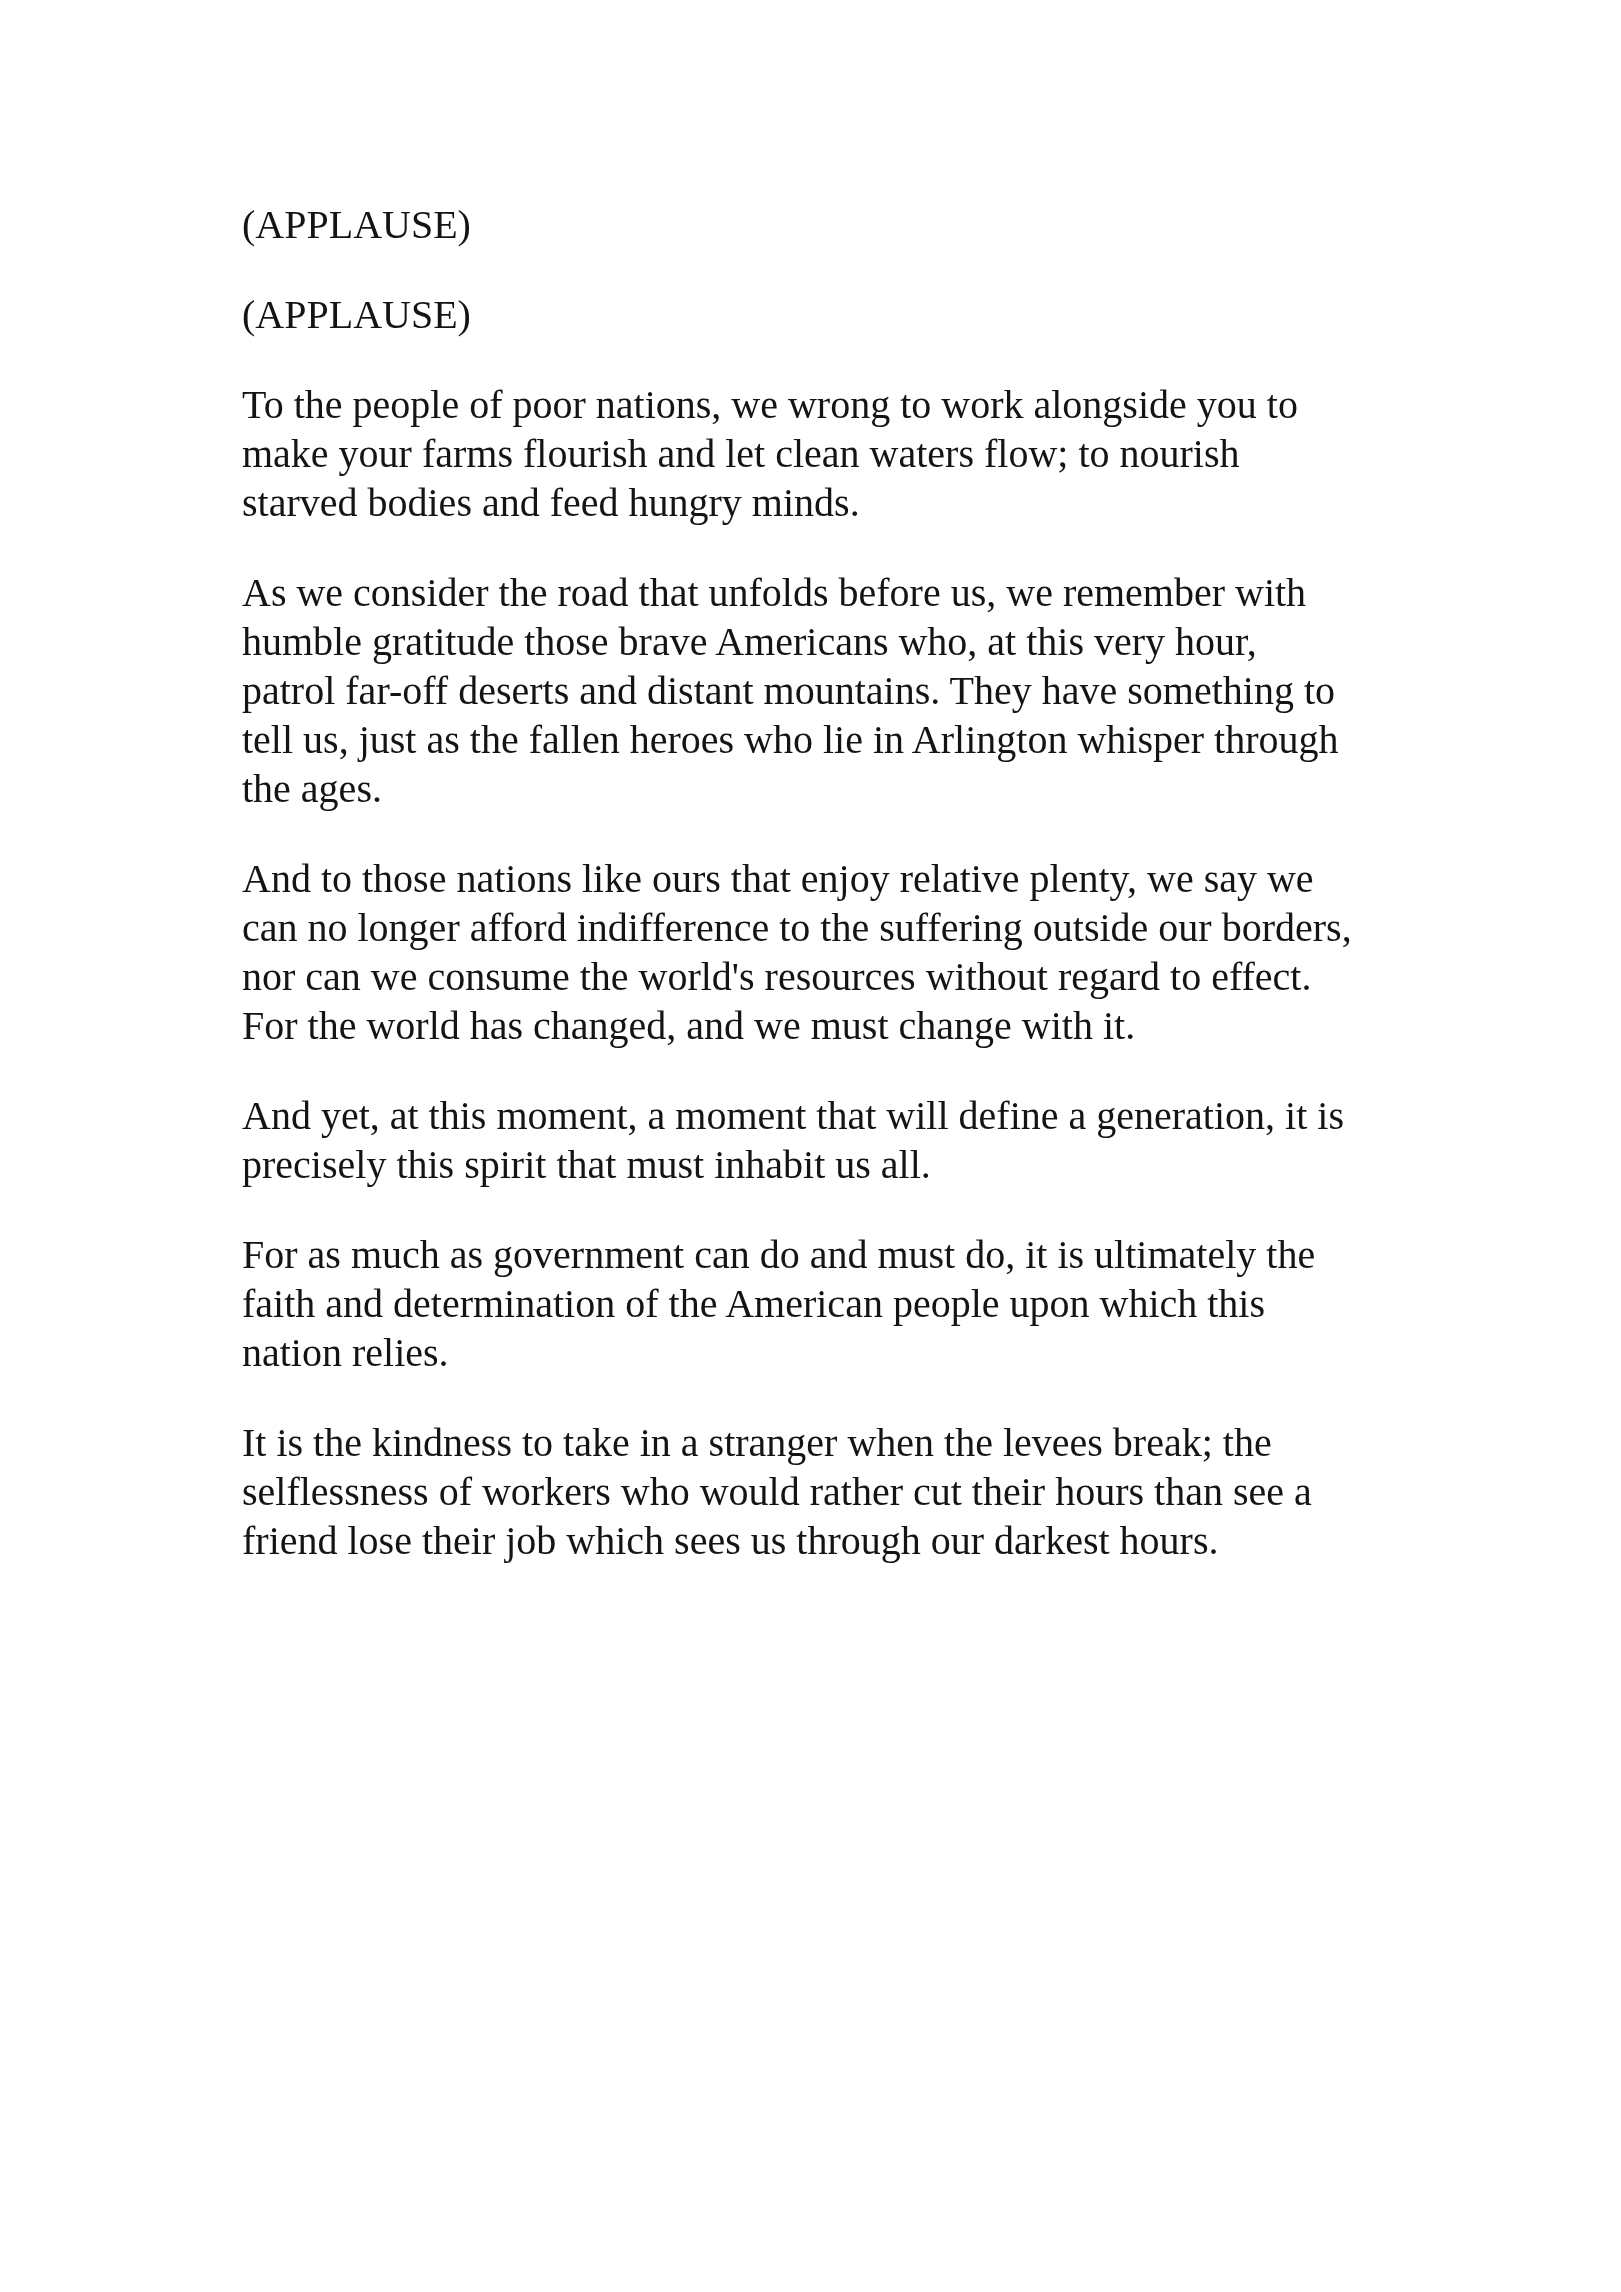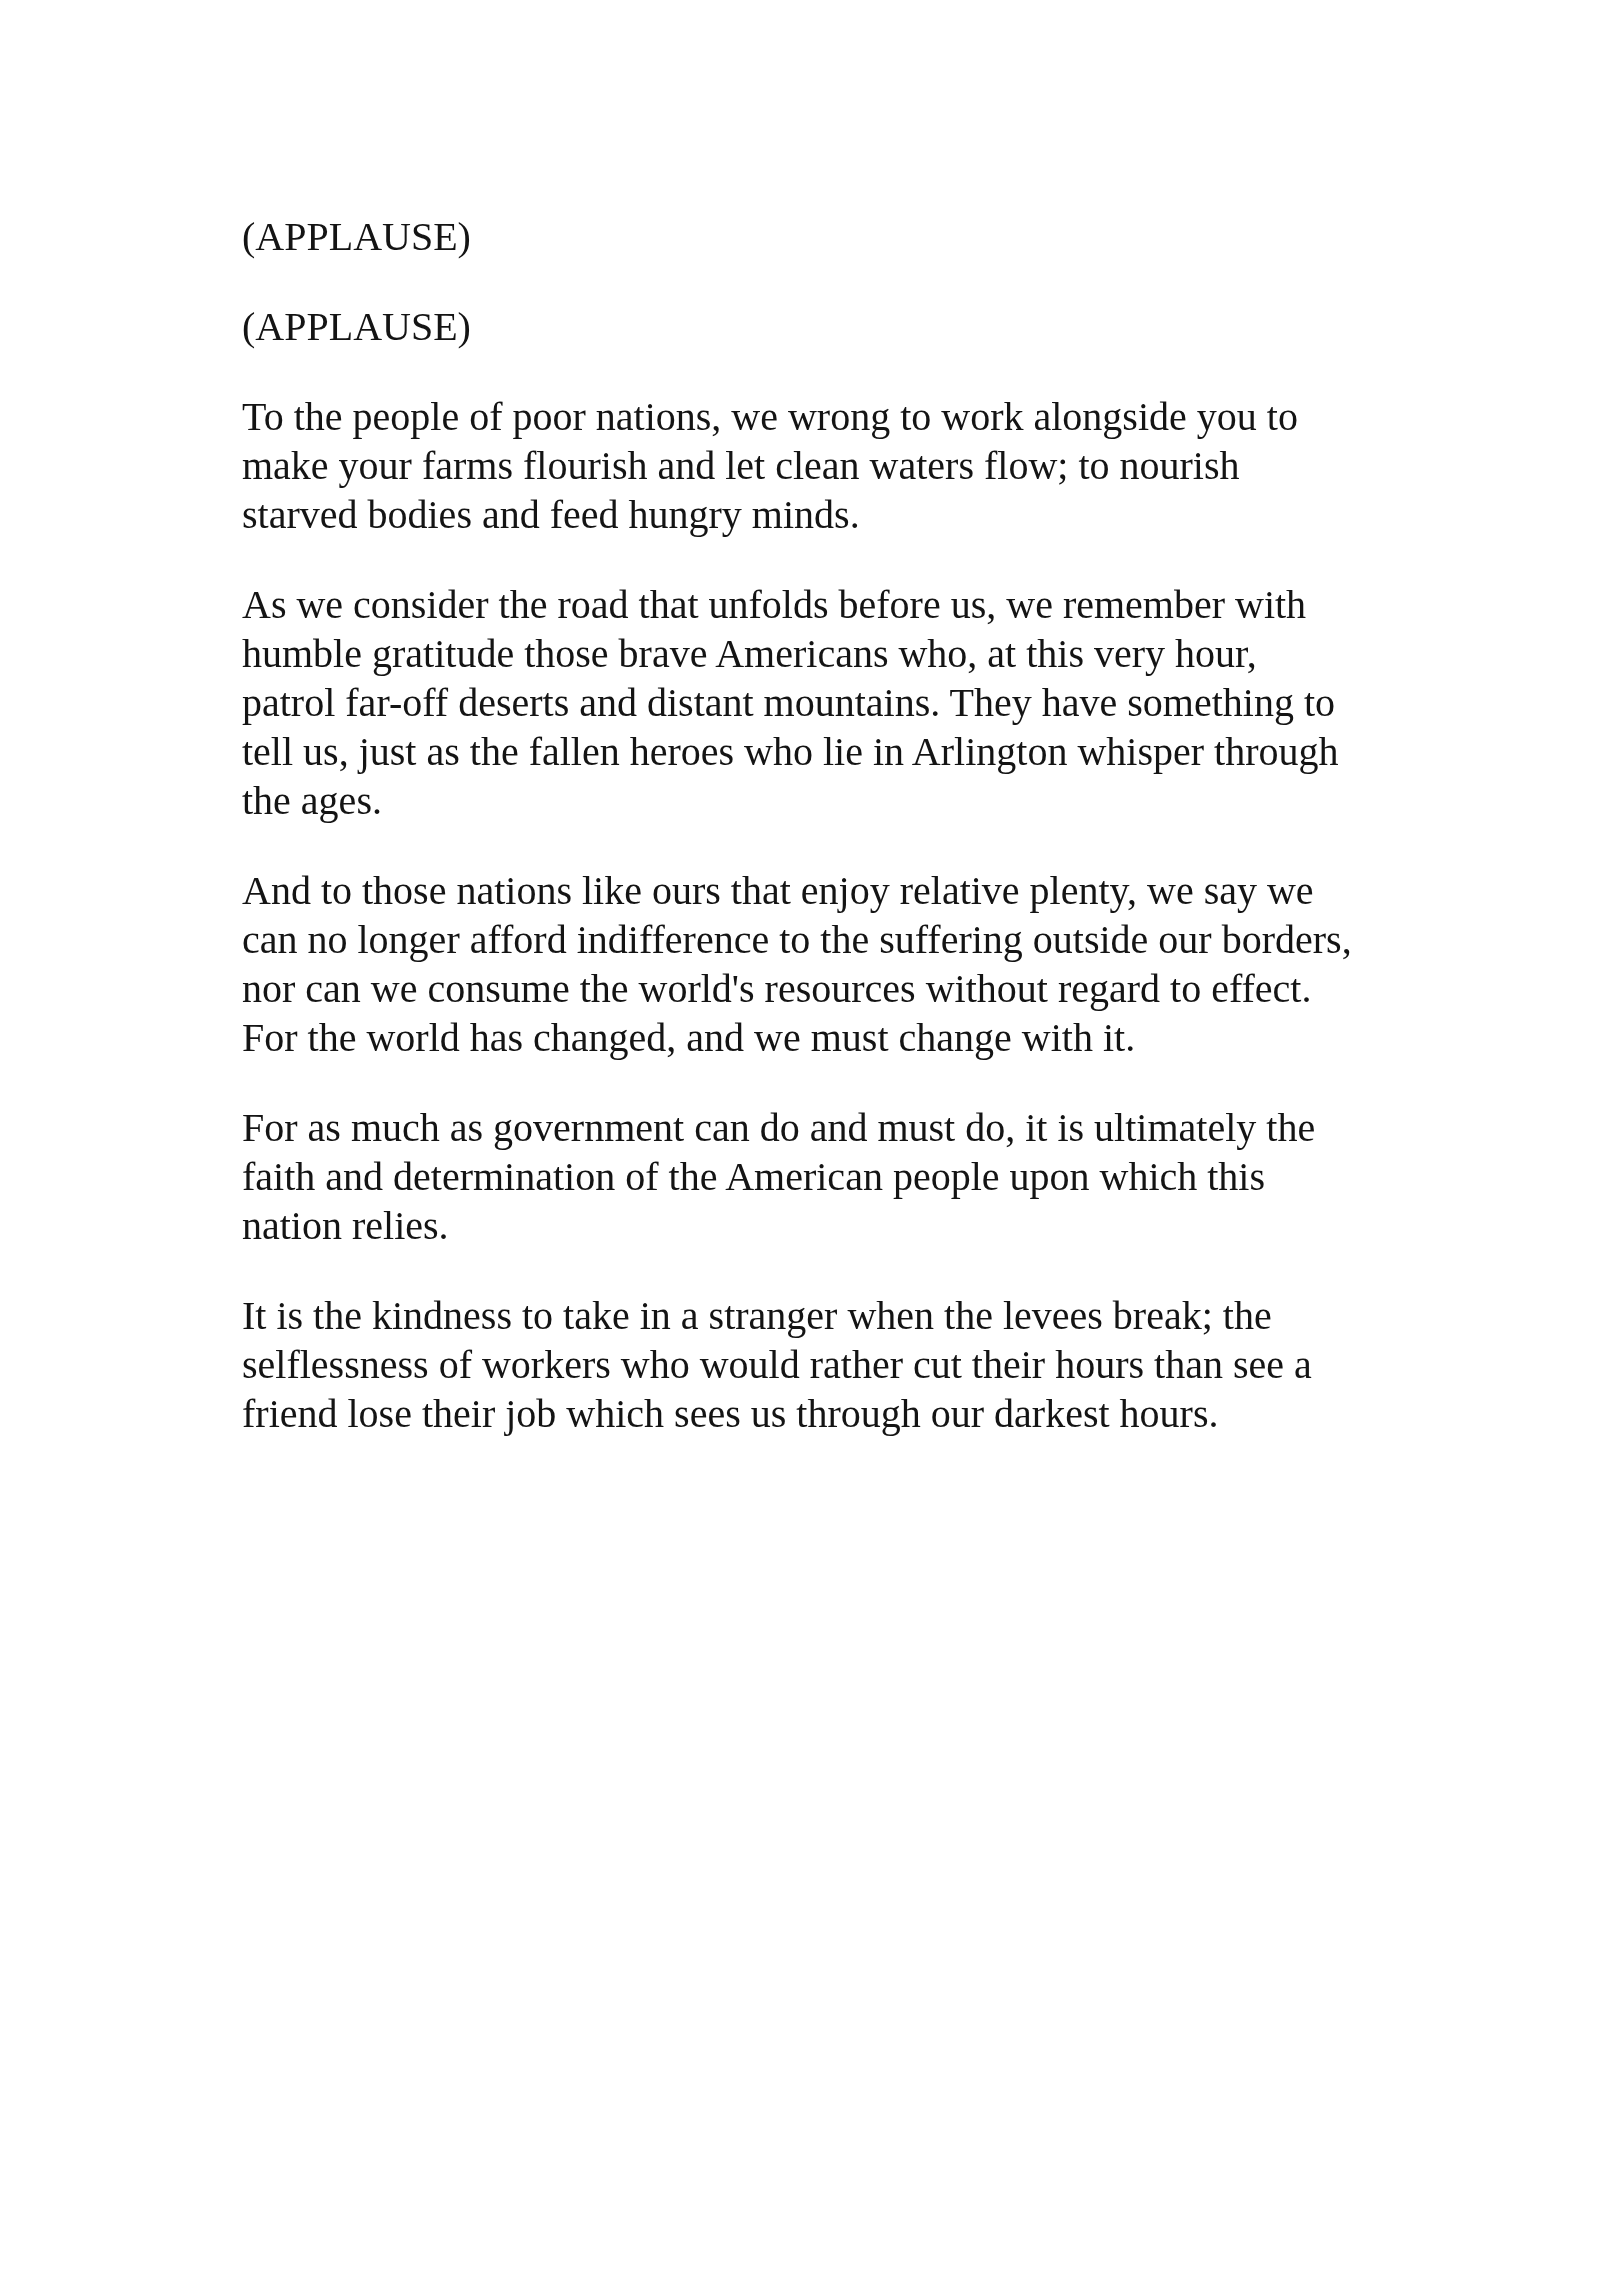--- a/index.html
+++ b/index.html
@@ -21,21 +21,21 @@
     width: 1621px;
     height: 2293px;
     background: #ffffff;
     box-sizing: border-box;
     padding: 196px 98px 0 242px;
   }
   .content {
     width: 1274px;
   }
   .content p {
-    margin: 16px 0 41px 0;
+    margin: 4px 0 41px 0;
     font-size: 40px;
     line-height: 49px;
     color: #141414;
     white-space: pre-line;      
     letter-spacing: 0;
     word-spacing: 0;
   }
 </style>
 </head>
 <body>
@@ -49,20 +49,22 @@
 starved bodies and feed hungry minds.</p>
     <p>As we consider the road that unfolds before us, we remember with
 humble gratitude those brave Americans who, at this very hour,
 patrol far-off deserts and distant mountains. They have something to
 tell us, just as the fallen heroes who lie in Arlington whisper through
 the ages.</p>
     <p>And to those nations like ours that enjoy relative plenty, we say we
 can no longer afford indifference to the suffering outside our borders,
 nor can we consume the world's resources without regard to effect.
 For the world has changed, and we must change with it.</p>
+    <p>And yet, at this moment, a moment that will define a generation, it is
+precisely this spirit that must inhabit us all.</p>
     <p>For as much as government can do and must do, it is ultimately the
 faith and determination of the American people upon which this
 nation relies.</p>
     <p>It is the kindness to take in a stranger when the levees break; the
 selflessness of workers who would rather cut their hours than see a
 friend lose their job which sees us through our darkest hours.</p>
   </div>
 </div>
 
 

